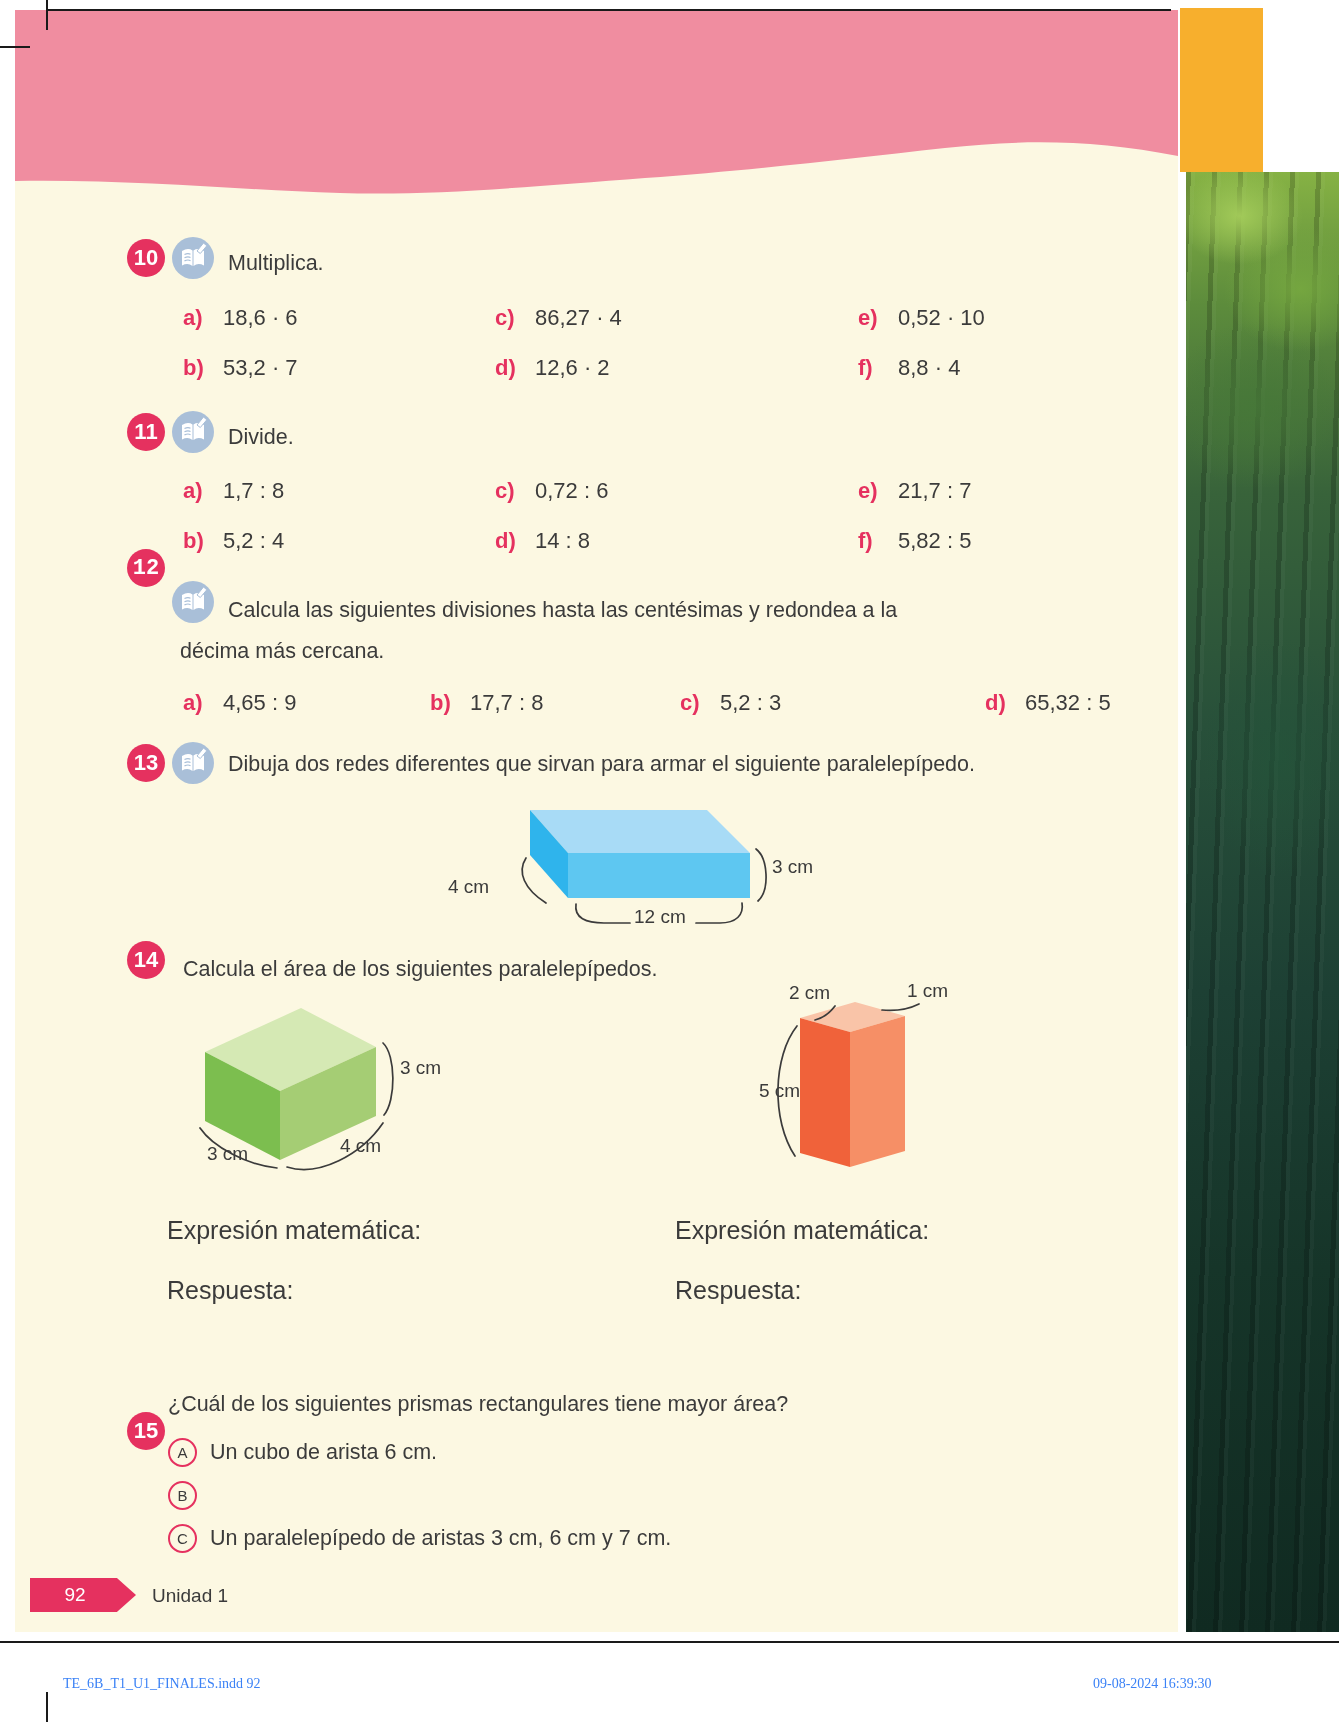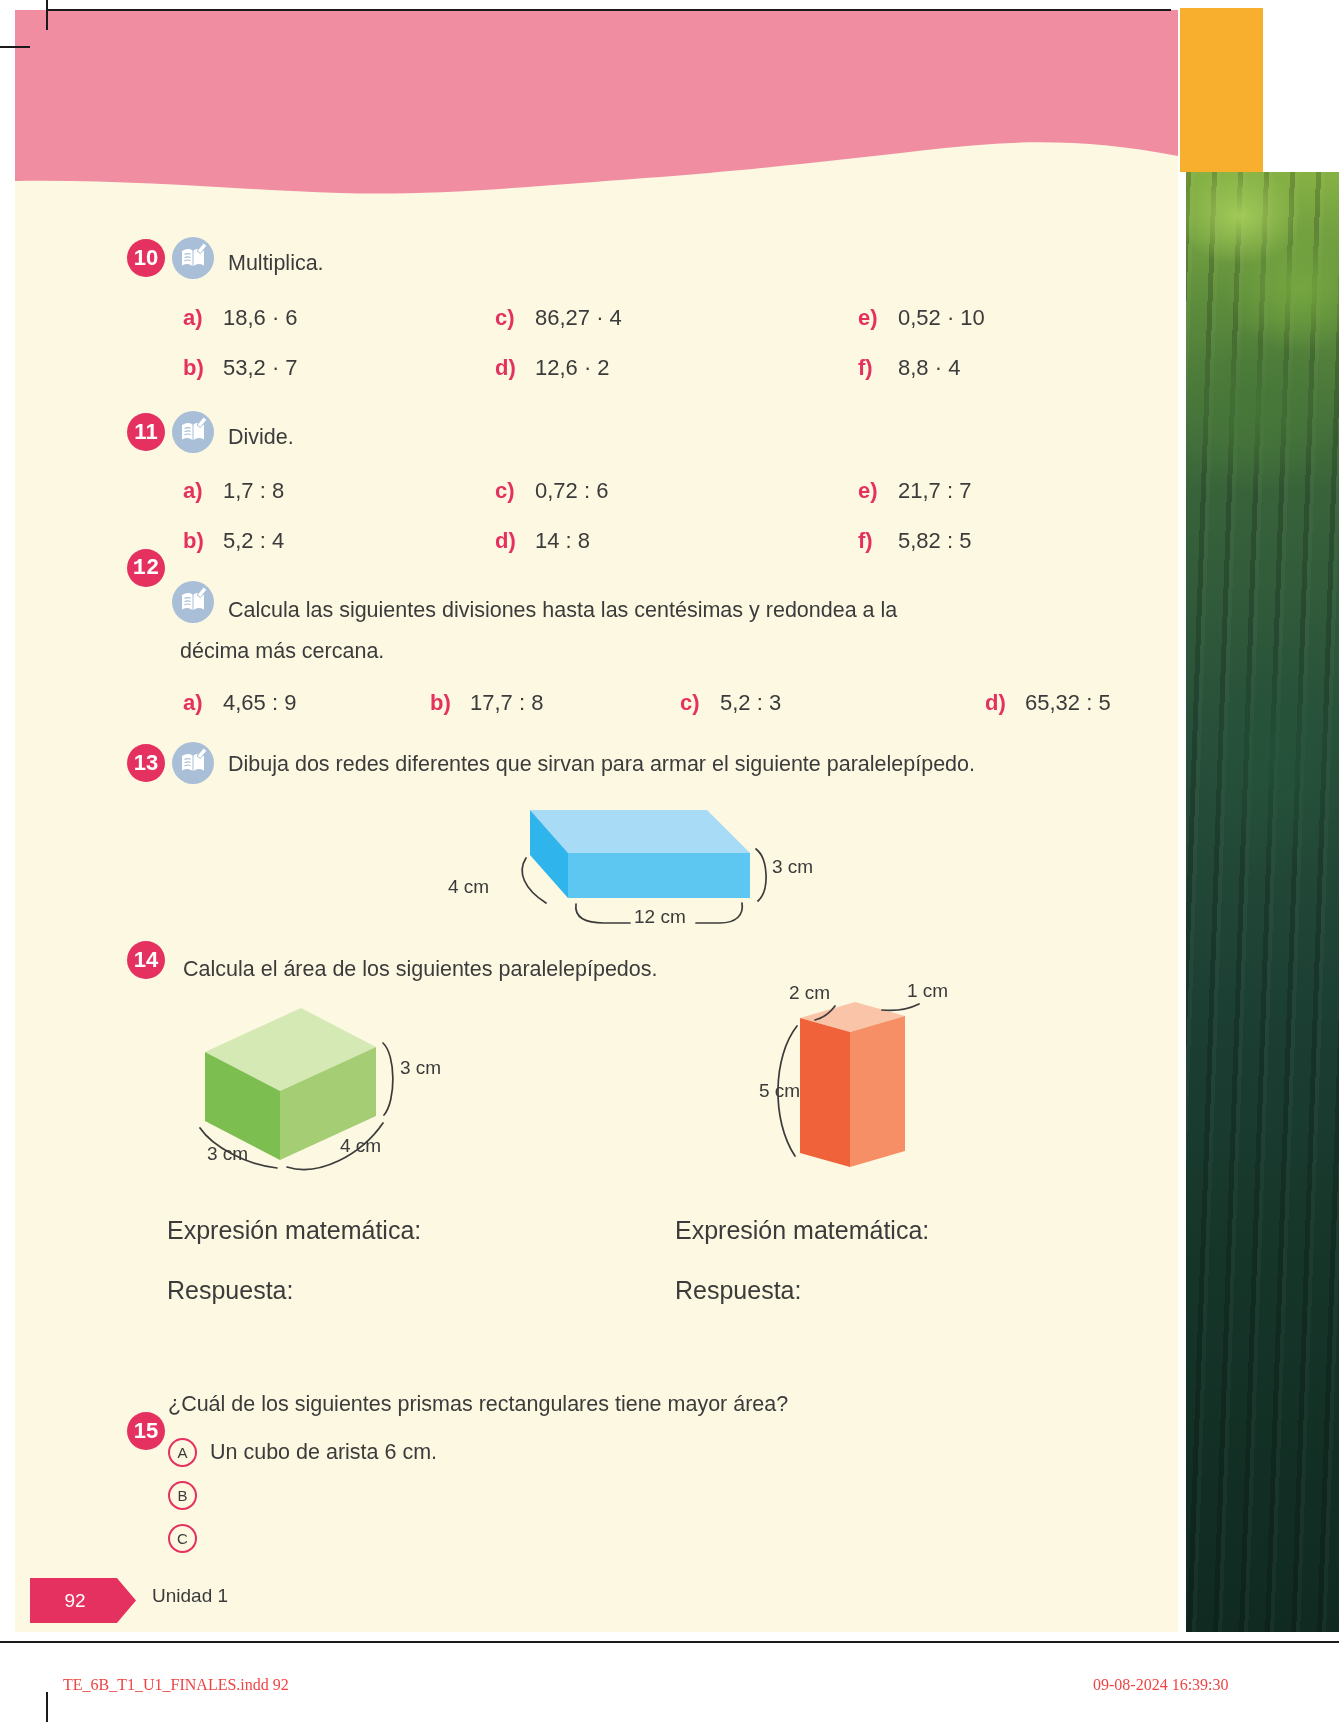--- a/index.html
+++ b/index.html
@@ -34,27 +34,27 @@
   .item .ltr{color:#E5315F;font-weight:700;min-width:26px;}
   .dimlabel{position:absolute;font-size:19px;color:#3b3b3b;white-space:nowrap;}
   .fieldlabel{position:absolute;font-size:25px;color:#3b3b3b;}
   .opt{position:absolute;display:flex;align-items:center;gap:13px;font-size:21.5px;}
   .optletter{
     width:25px;height:25px;border:2px solid #E5315F;border-radius:50%;
     display:flex;align-items:center;justify-content:center;font-size:15px;color:#3b3b3b;flex:0 0 auto;
     background:transparent;
   }
   .banner{
-    position:absolute;left:30px;top:1578px;width:106px;height:45px;background:#E5315F;
+    position:absolute;left:30px;top:1578px;width:106px;height:34px;background:#E5315F;
     color:#fff;font-size:19px;display:flex;align-items:center;justify-content:center;
     padding-right:16px;box-sizing:border-box;
     clip-path:polygon(0 0,82% 0,100% 50%,82% 100%,0 100%);
   }
   .unitlabel{position:absolute;left:152px;top:1585px;font-size:19px;color:#3b3b3b;}
-  .printtext{position:absolute;top:1676px;font-family:"Liberation Serif",serif;font-size:16px;color:#ef4444;}
+  .printtext{position:absolute;top:1676px;font-family:"Liberation Serif",serif;font-size:14px;color:#3b82f6;}
   .fig{position:absolute;}
   .brace{stroke:#3b3b3b;stroke-width:1.7;fill:none;stroke-linecap:round;}
 </style>
 </head>
 <body>
 
 <div class="abs page-bg"></div>
 
 <svg class="abs wave" viewBox="0 0 1163 192" preserveAspectRatio="none">
   <path d="M0,0 H1163 V146 C1080,130 1010,129 930,138 C830,149 740,160 630,168 C510,177 415,186 325,183 C225,180 115,169 0,171 Z" fill="#F08DA0"></path>
@@ -239,19 +239,20 @@
 
 <div class="opt" style="left:168px;top:1438px;">
   <span class="optletter">A</span>
   <span>Un cubo de arista 6 cm.</span>
 </div>
 <div class="opt" style="left:168px;top:1481px;">
   <span class="optletter">B</span>
 </div>
 <div class="opt" style="left:168px;top:1524px;">
   <span class="optletter">C</span>
+  <span>Un paralelepípedo de aristas 3 cm, 6 cm y 7 cm.</span>
 </div>
 
 <div class="banner">92</div>
 <div class="unitlabel">Unidad 1</div>
 
 <span class="printtext" style="left:63px;">TE_6B_T1_U1_FINALES.indd   92</span>
 <span class="printtext" style="left:1093px;">09-08-2024   16:39:30</span>
 
 </body></html>

